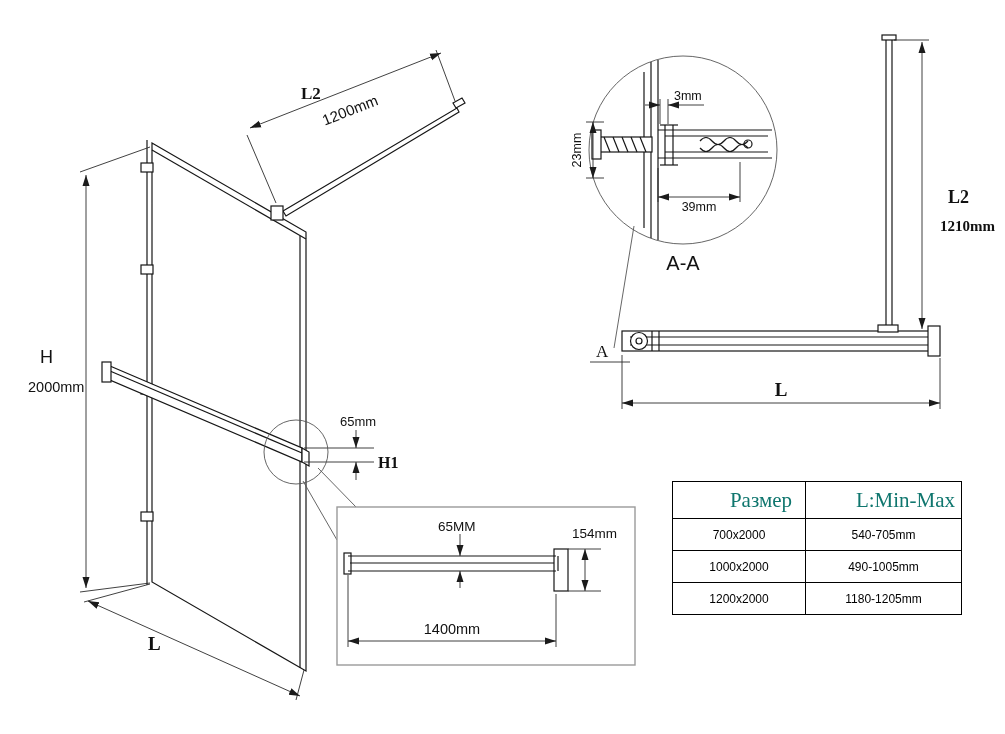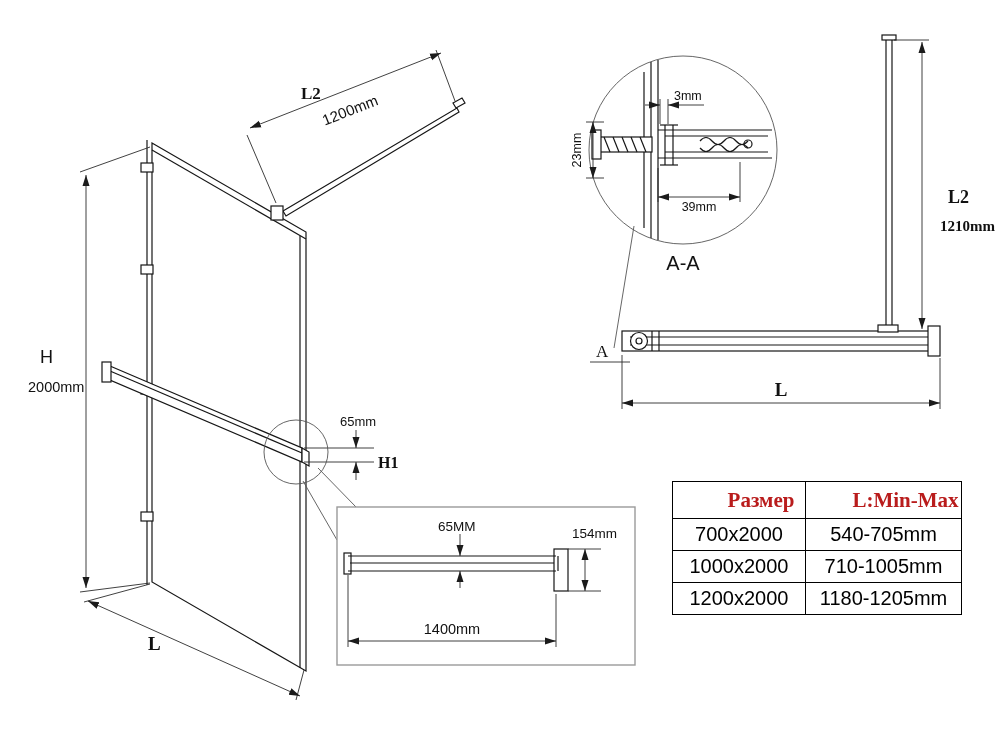--- a/index.html
+++ b/index.html
@@ -11,22 +11,22 @@
   svg text.t-serif { font-family:"Liberation Serif", serif; }
 
   g.main { stroke:#161616; stroke-width:1.2; fill:none; }
   g.dim  { stroke:#2b2b2b; stroke-width:0.9; fill:none; }
   .thin  { stroke:#555; stroke-width:0.9; }
   .box   { stroke:#9a9a9a; stroke-width:1.4; }
 
   table.size-table { position:absolute; left:672px; top:481px; width:290px;
     border-collapse:collapse; table-layout:fixed; background:#fff; }
   table.size-table th, table.size-table td { border:1px solid #000; text-align:center; vertical-align:middle; padding:0; }
-  table.size-table th { font-family:"Liberation Serif", serif; font-weight:bold; font-size:21px; height:36px; color:#b91c1c;padding-left:44px; }
-  table.size-table td { font-family:"Liberation Sans", sans-serif; font-size:20px; height:31px; color:#000;margin-top:36px; }
+  table.size-table th { font-family:"Liberation Serif", serif; font-weight:normal; font-size:21px; height:36px; color:#0f766e;padding-left:44px; }
+  table.size-table td { font-family:"Liberation Sans", sans-serif; font-size:12px; height:31px; color:#000;margin-top:36px; }
 </style>
 </head>
 <body>
 
 <div class="canvas">
 
 <svg width="1005" height="734" viewBox="0 0 1005 734">
   <defs>
     <marker id="arr" viewBox="0 0 10 8" refX="10" refY="4" markerWidth="11" markerHeight="9" orient="auto-start-reverse" markerUnits="userSpaceOnUse">
       <path d="M0,0.8 L10,4 L0,7.2 Z" fill="#1b1b1b"></path>
@@ -234,21 +234,21 @@
         <th>L:Min-Max</th>
       </tr>
     </thead>
     <tbody>
       <tr>
         <td>700x2000</td>
         <td>540-705mm</td>
       </tr>
       <tr>
         <td>1000x2000</td>
-        <td>710-1005mm</td>
+        <td>490-1005mm</td>
       </tr>
       <tr>
         <td>1200x2000</td>
         <td>1180-1205mm</td>
       </tr>
     </tbody>
   </table>
 
 </div>
 

